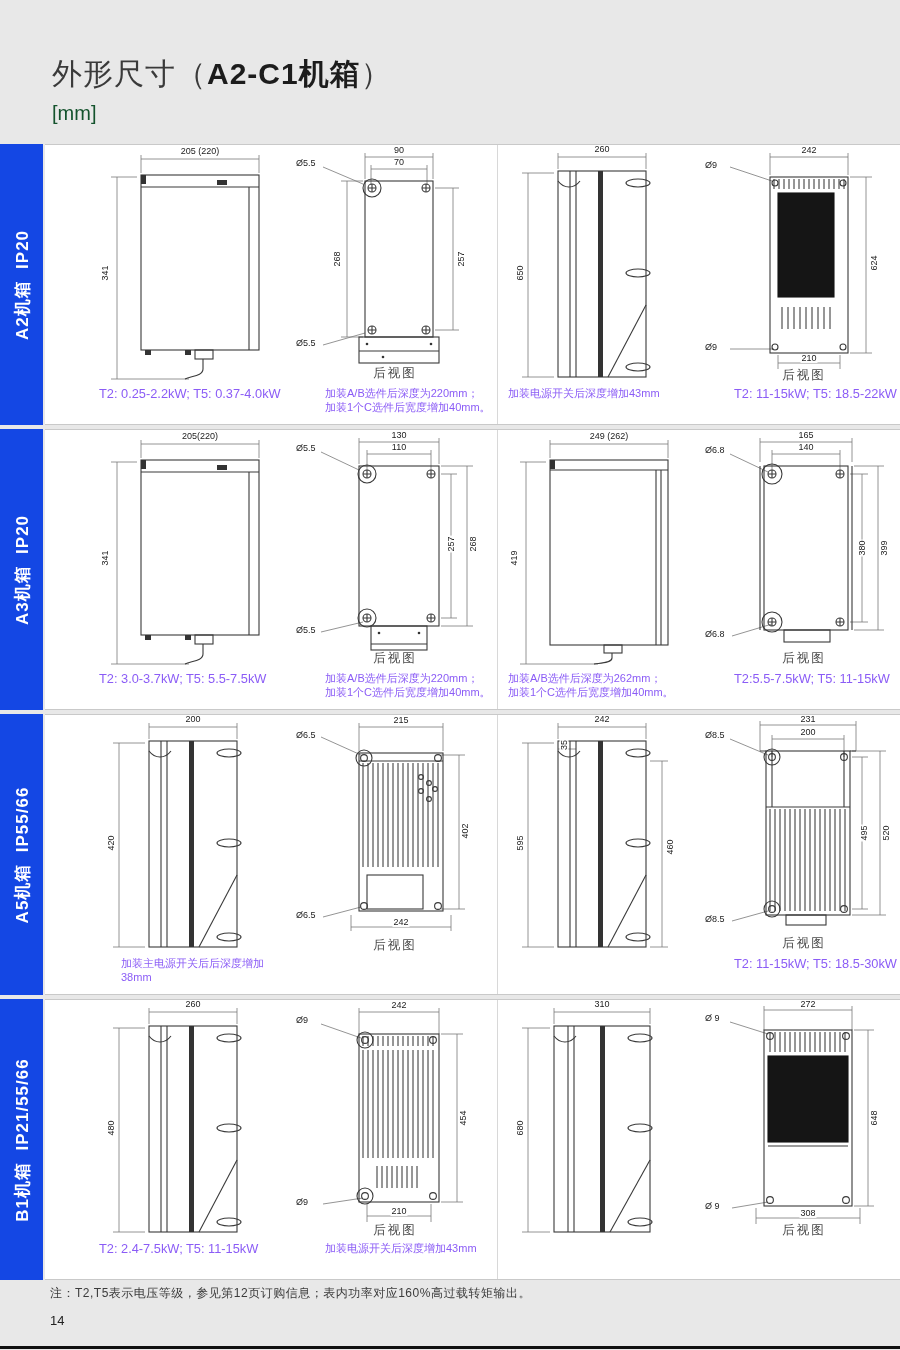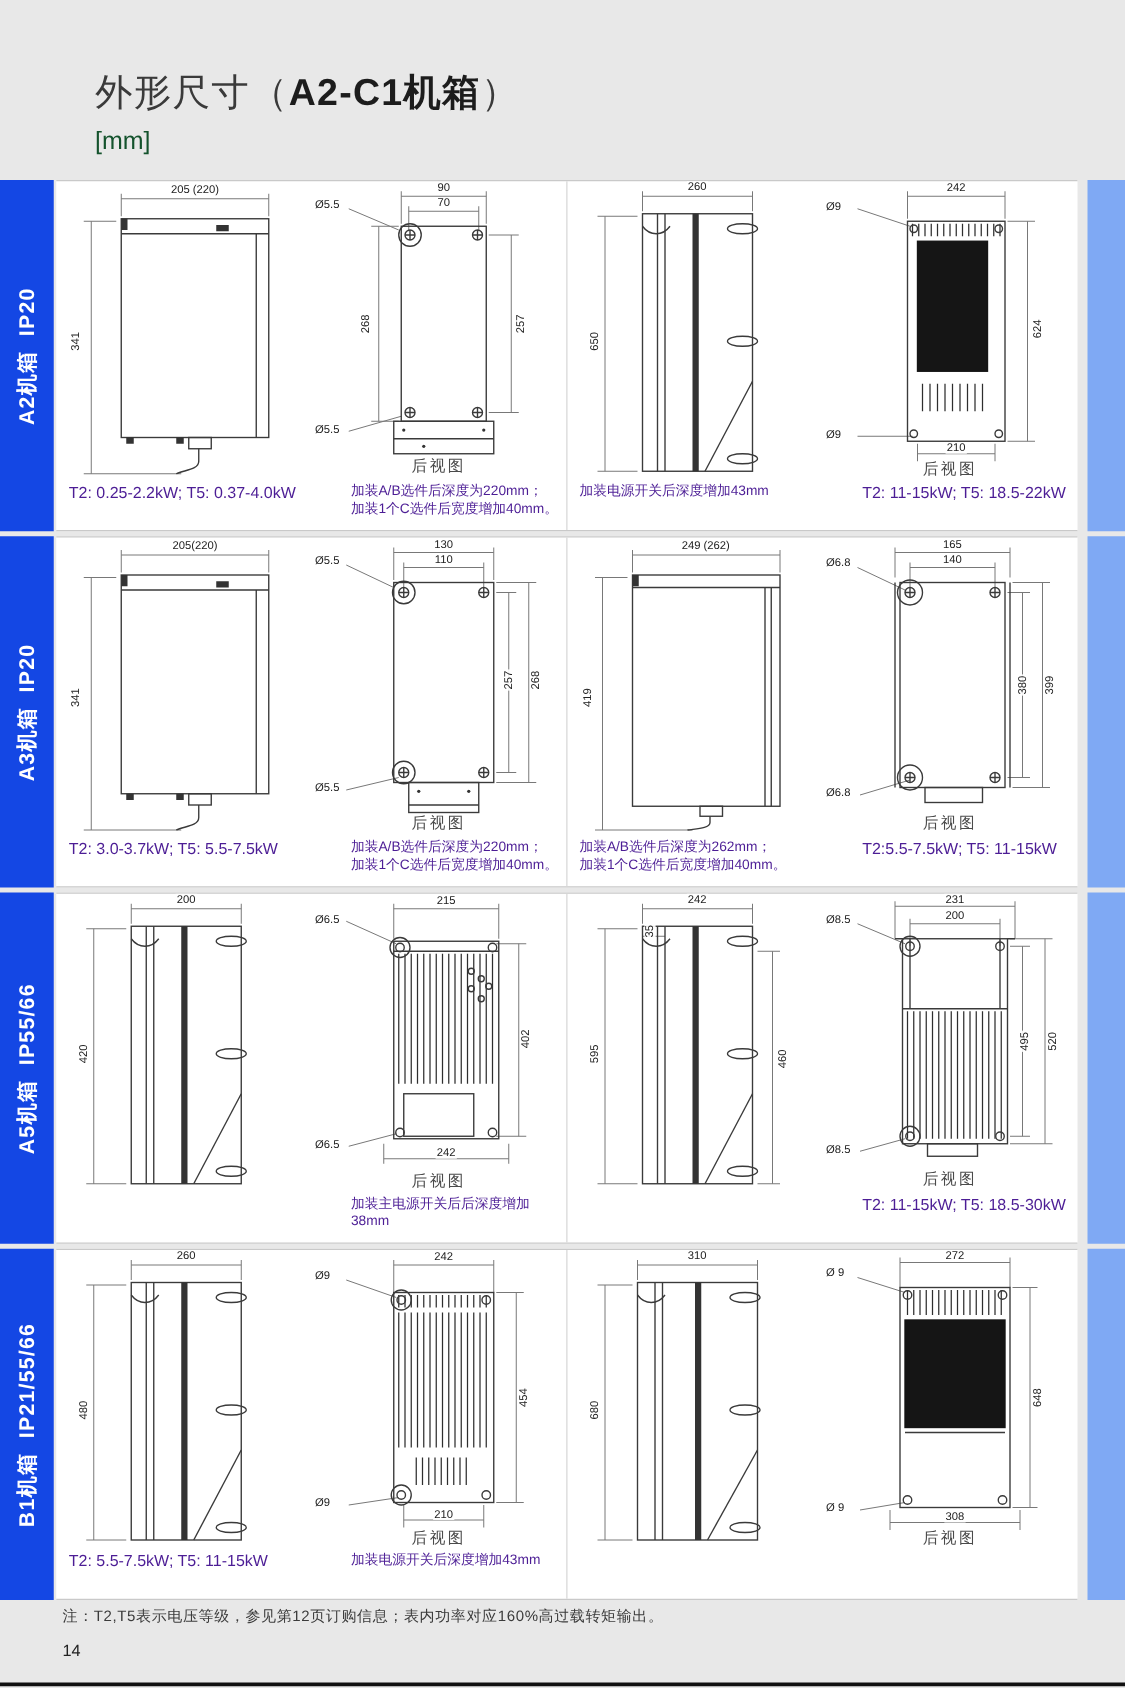--- a/index.html
+++ b/index.html
@@ -2,48 +2,48 @@
 <html><head>
 <meta charset="utf-8">
 <style>
   html,body{margin:0;padding:0;}
   body{
     width:900px;height:1350px;position:relative;overflow:hidden;
     background:#e8e8e8;
     font-family:"Liberation Sans","DejaVu Sans",sans-serif;
     color:#222;
   }
-  .title-block{padding:54px 0 0 76px;}
+  .title-block{padding:54px 0 0 52px;}
   .page-title{font-size:30px;color:#3a3a3a;letter-spacing:1px;}
   .page-title .bold{font-weight:bold;color:#1c1c1c;}
   .unit{font-size:20px;color:#14532d;margin-top:7px;}
   .rows{margin-top:19px;}
   .row{display:flex;height:281px;margin-bottom:4px;}
   .sidebar{width:43px;flex:none;background:#1447e4;position:relative;}
   .sidebar-label{
     position:absolute;left:50%;top:50%;
     transform:translate(-50%,-50%) rotate(-90deg);
     color:#fff;font-weight:bold;font-size:17px;white-space:pre;letter-spacing:1px;
   }
   .row-content{flex:1;background:#fff;border-top:1px solid #c9c9c9;border-bottom:1px solid #c9c9c9;display:flex;margin-left:2px;}
   .half{width:50%;display:flex;flex-direction:column;box-sizing:border-box;}
-  .half.first{border-right:1px solid #d8d8d8;}
+  .half.first{border-right:1px solid #d8d8d8;margin-left:44px;}
   .cells{flex:1;display:flex;justify-content:space-around;}
   .cell{position:relative;width:204px;flex:none;height:239px;}
   .draw{position:absolute;left:0;top:0;}
   .body rect,.body path,.body circle,.body ellipse{fill:none;stroke:#3a3a3a;stroke-width:1.1;}
   .thin path{fill:none;stroke:#787878;stroke-width:0.8;}
   .hat path{fill:none;stroke:#2e2e2e;stroke-width:1;}
   .fill{fill:#333 !important;stroke:none !important;}
   .blk{fill:#151515 !important;stroke:#151515 !important;}
   .dl,.dlh,.dlv{position:absolute;font-size:9px;line-height:1;color:#222;background:rgba(255,255,255,.9);padding:0 1px;white-space:nowrap;}
   .dlh{transform:translate(-50%,0);}
   .dlv{transform:translate(-50%,-50%) rotate(-90deg);}
   .vl{position:absolute;left:0;right:0;bottom:2px;text-align:center;font-size:12.5px;color:#4a4a4a;letter-spacing:2px;}
-  .caps{height:40px;display:flex;font-size:12.8px;color:#4c1d95;justify-content:flex-end;}
+  .caps{height:40px;display:flex;font-size:12.8px;color:#8b5cf6;}
   .cap{width:50%;box-sizing:border-box;padding:2px 4px 0 10px;}
   .cap.second{padding-left:32px;}
   .note{font-size:11px;line-height:1.3;}
   .right-strip{width:30px;flex:none;margin-left:8px;background:#7fa9f4;}
   .footnote{margin:5px 0 0 50px;font-size:12px;color:#3b3b3b;letter-spacing:0.5px;}
   .page-number{margin:11px 0 0 50px;font-size:13px;color:#222;}
   .bottom-rule{position:absolute;left:0;bottom:1px;width:100%;height:3px;background:#101010;}
 </style>
 </head>
 <body>
@@ -509,21 +509,21 @@
             </svg>
             <span class="dlh" style="left:106px;top:1px">242</span>
             <span class="dl" style="left:2px;top:16px">Ø9</span>
             <span class="dlv" style="left:170px;top:118px">454</span>
             <span class="dl" style="left:2px;top:198px">Ø9</span>
             <span class="dlh" style="left:106px;top:207px">210</span>
             <span class="vl" style="bottom:0">后视图</span>
           </div>
         </div>
         <div class="caps">
-          <div class="cap">T2: 5.5-7.5kW; T5: 11-15kW</div>
+          <div class="cap">T2: 2.4-7.5kW; T5: 11-15kW</div>
           <div class="cap second note">
             <div>加装电源开关后深度增加43mm</div>
             <div></div>
           </div>
         </div>
       </div>
       <div class="half">
         <div class="cells">
           <div class="cell">
             <svg class="draw" width="204" height="239" viewBox="0 0 204 239">

